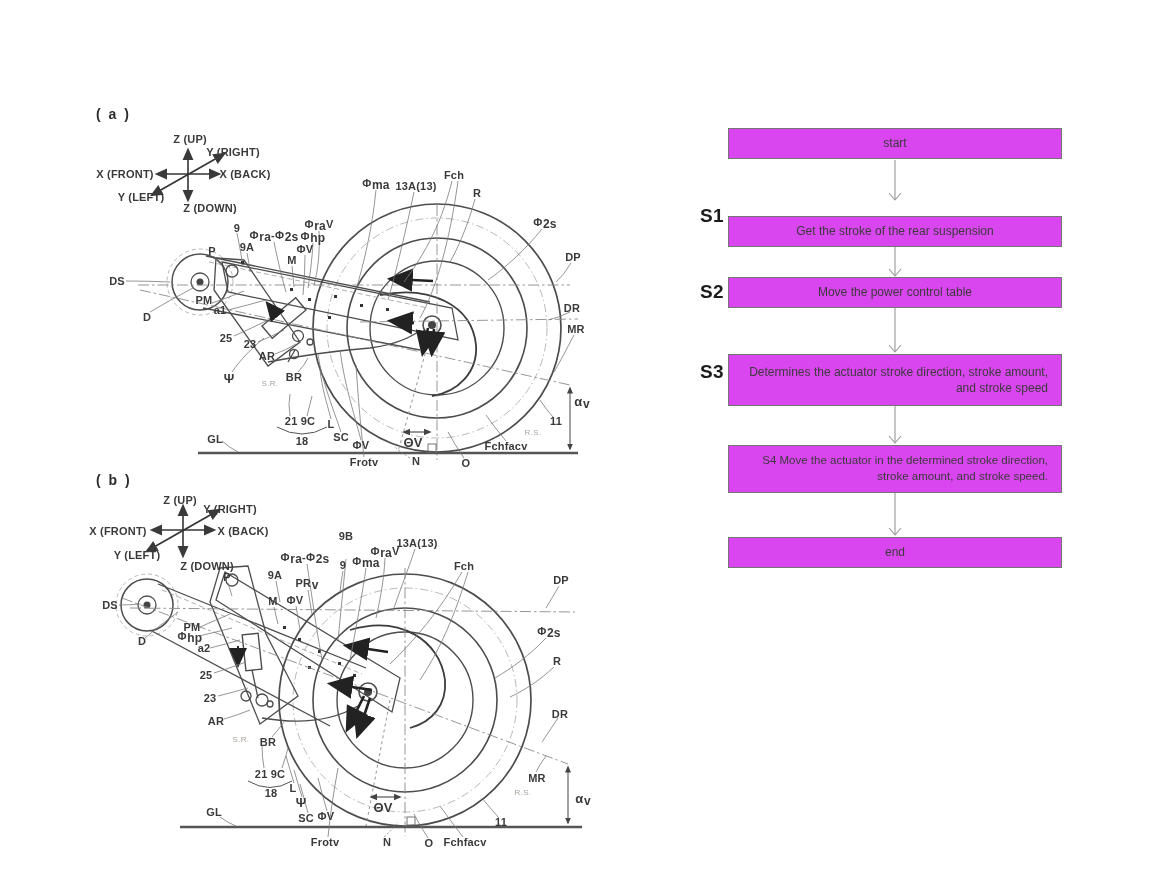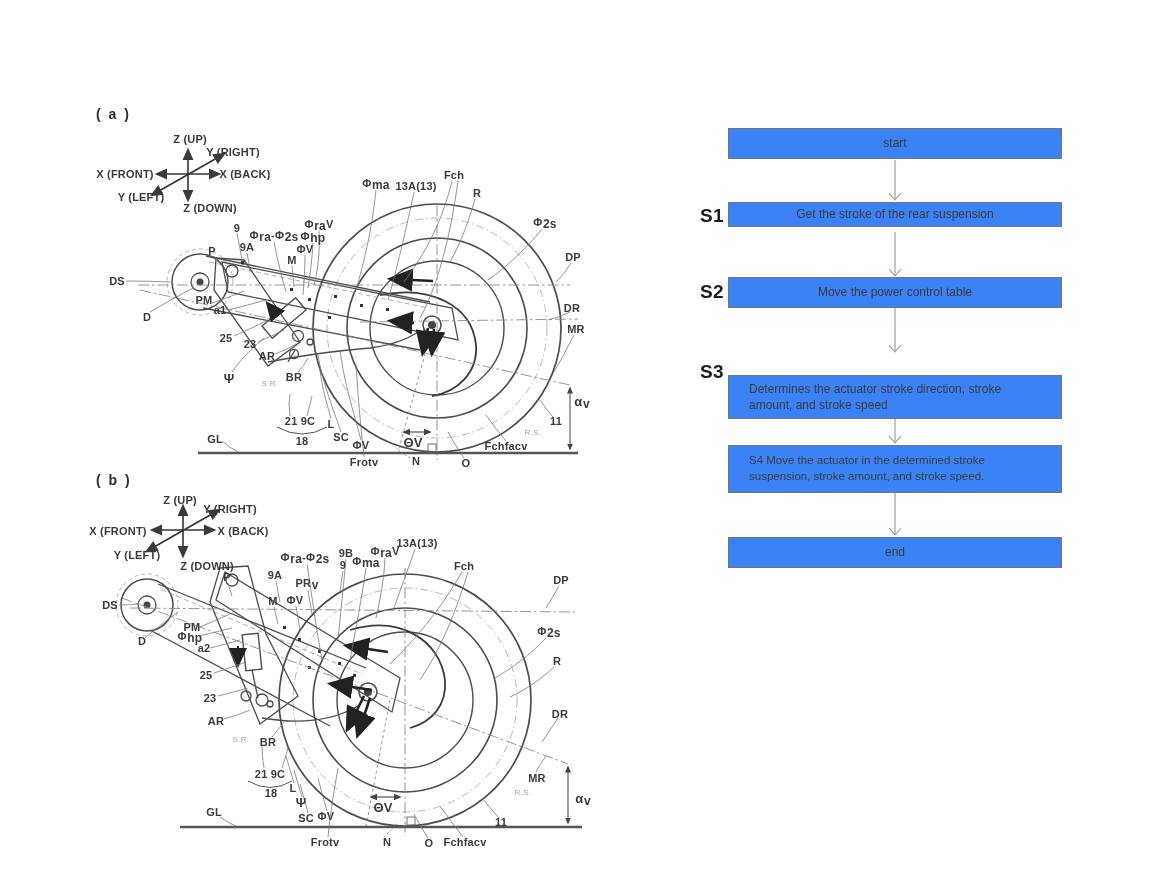--- a/index.html
+++ b/index.html
@@ -16,23 +16,23 @@
   }
   .lbl sub{font-size:12px;font-weight:700;vertical-align:-2px;margin-left:.5px;}
   .lbl-small{font-size:8px;font-weight:400;color:#a9a39b;letter-spacing:.3px;}
   .fig-title{
     position:absolute;font-size:14px;font-weight:700;color:#2c2c2c;letter-spacing:2px;
     white-space:nowrap;
   }
   
   .fbox{
     position:absolute;left:728px;width:334px;box-sizing:border-box;
-    border:1.4px solid #757575;background:#3b82f6;
-    display:flex;align-items:center;justify-content:center;text-align:left;
-    font-size:12px;color:#3b3b3b;padding:2px 20px;line-height:1.35;
+    border:1.4px solid #757575;background:#d946ef;
+    display:flex;align-items:center;justify-content:center;text-align:right;
+    font-size:12px;color:#3b3b3b;padding:2px 13px;line-height:1.35;
   }
   .fbox.small-text{font-size:11.5px;}
   .fstep{
     position:absolute;transform:translate(-50%,-50%);
     font-size:19px;font-weight:700;color:#1c1c1c;letter-spacing:.3px;
   }
 </style>
 </head>
 <body>
 
@@ -349,21 +349,21 @@
   <div class="labels-layer">
       <span class="lbl" style="left: 180px; top: 500px;"><span>Z (UP)</span></span>
       <span class="lbl" style="left: 230px; top: 509px;"><span>Y (RIGHT)</span></span>
       <span class="lbl" style="left: 118px; top: 531px;"><span>X (FRONT)</span></span>
       <span class="lbl" style="left: 243px; top: 531px;"><span>X (BACK)</span></span>
       <span class="lbl" style="left: 137px; top: 555px;"><span>Y (LEFT)</span></span>
       <span class="lbl" style="left: 207px; top: 566px;"><span>Z (DOWN)</span></span>
       <span class="lbl" style="left: 417px; top: 543px;"><span>13A(13)</span></span>
       <span class="lbl" style="left: 385px; top: 552px;"><span>Φ</span><sub>ra</sub><span>V</span></span>
       <span class="lbl" style="left: 366px; top: 562px;"><span>Φ</span><sub>ma</sub></span>
-      <span class="lbl" style="left: 346px; top: 553px;"><span>9B</span></span>
+      <span class="lbl" style="left: 346px; top: 536px;"><span>9B</span></span>
       <span class="lbl" style="left: 343px; top: 565px;"><span>9</span></span>
       <span class="lbl" style="left: 305px; top: 558px;"><span>Φ</span><sub>ra</sub><span>-Φ</span><sub>2s</sub></span>
       <span class="lbl" style="left: 464px; top: 566px;"><span>Fch</span></span>
       <span class="lbl" style="left: 561px; top: 580px;"><span>DP</span></span>
       <span class="lbl" style="left: 275px; top: 575px;"><span>9A</span></span>
       <span class="lbl" style="left: 307px; top: 584px;"><span>PR</span><sub>v</sub></span>
       <span class="lbl" style="left: 227px; top: 577px;"><span>P</span></span>
       <span class="lbl" style="left: 273px; top: 601px;"><span>M</span></span>
       <span class="lbl" style="left: 295px; top: 600px;"><span>ΦV</span></span>
       <span class="lbl" style="left: 110px; top: 605px;"><span>DS</span></span>
@@ -395,32 +395,32 @@
       <span class="lbl" style="left: 465px; top: 842px;"><span>Fchfacv</span></span>
       <span class="lbl" style="left: 501px; top: 822px;"><span>11</span></span>
       <span class="lbl" style="left: 583px; top: 799px; font-size: 13px;"><span>α</span><sub>v</sub></span>
     </div>
 
   <div>
     <div class="fbox" style="top:128px;height:31px">
       <span>start</span>
     </div>
     <div class="fstep" style="left:712px;top:216px">S1</div>
-    <div class="fbox" style="top:202px;height:25px">
+    <div class="fbox" style="top:216px;height:31px">
       <span>Get the stroke of the rear suspension</span>
     </div>
     <div class="fstep" style="left:712px;top:292px">S2</div>
     <div class="fbox" style="top:277px;height:31px">
       <span>Move the power control table</span>
     </div>
     <div class="fstep" style="left:712px;top:372px">S3</div>
-    <div class="fbox" style="top:375px;height:44px">
+    <div class="fbox" style="top:354px;height:52px">
       <span>Determines the actuator stroke direction, stroke amount, and stroke speed</span>
     </div>
     <div class="fbox small-text" style="top:445px;height:48px">
-      <span>S4 Move the actuator in the determined stroke suspension, stroke amount, and stroke speed.</span>
+      <span>S4 Move the actuator in the determined stroke direction, stroke amount, and stroke speed.</span>
     </div>
     <div class="fbox" style="top:537px;height:31px">
       <span>end</span>
     </div>
   </div>
 
 </div>
 
 </body></html>

